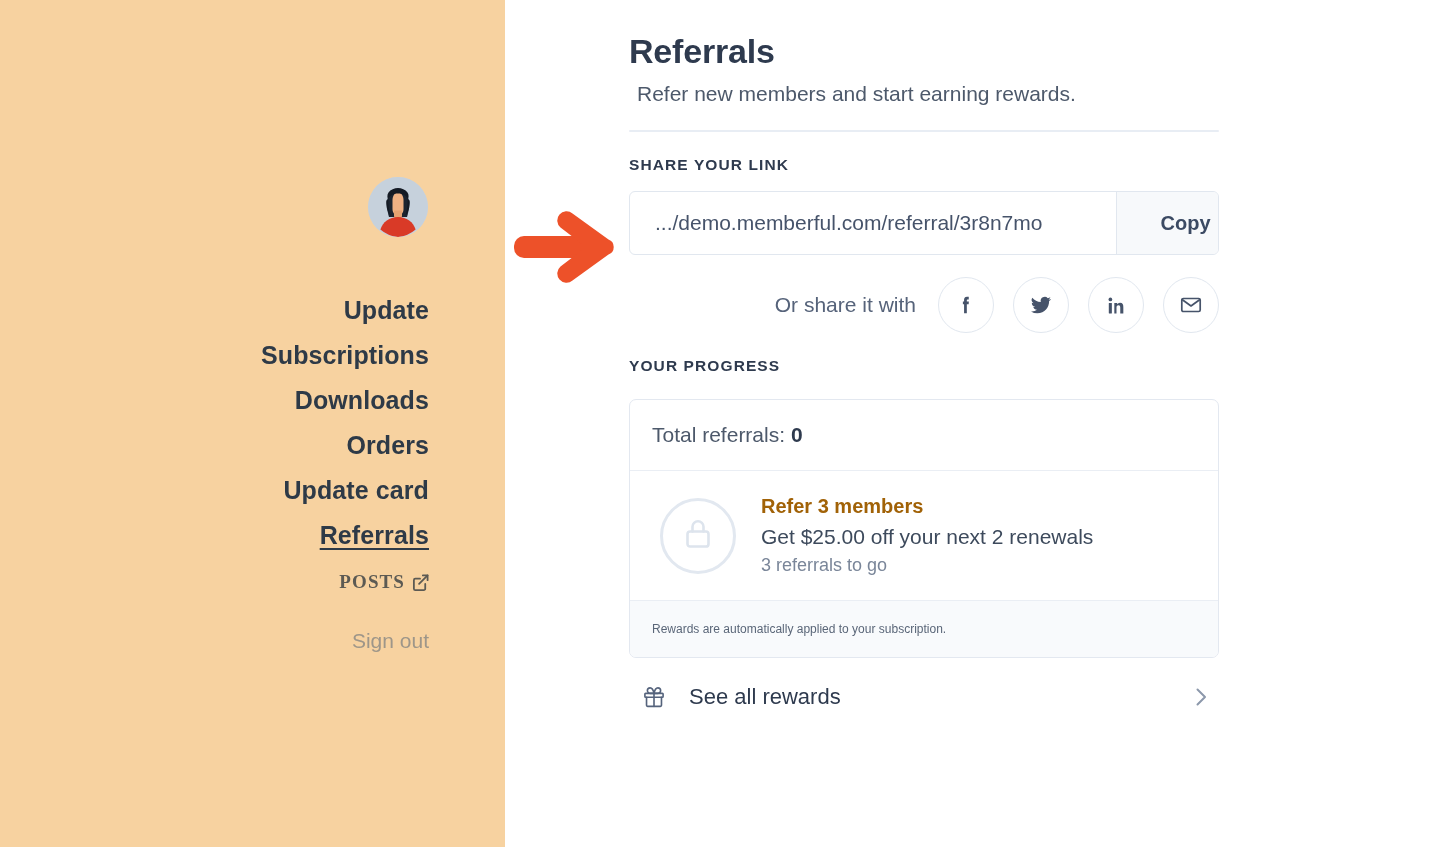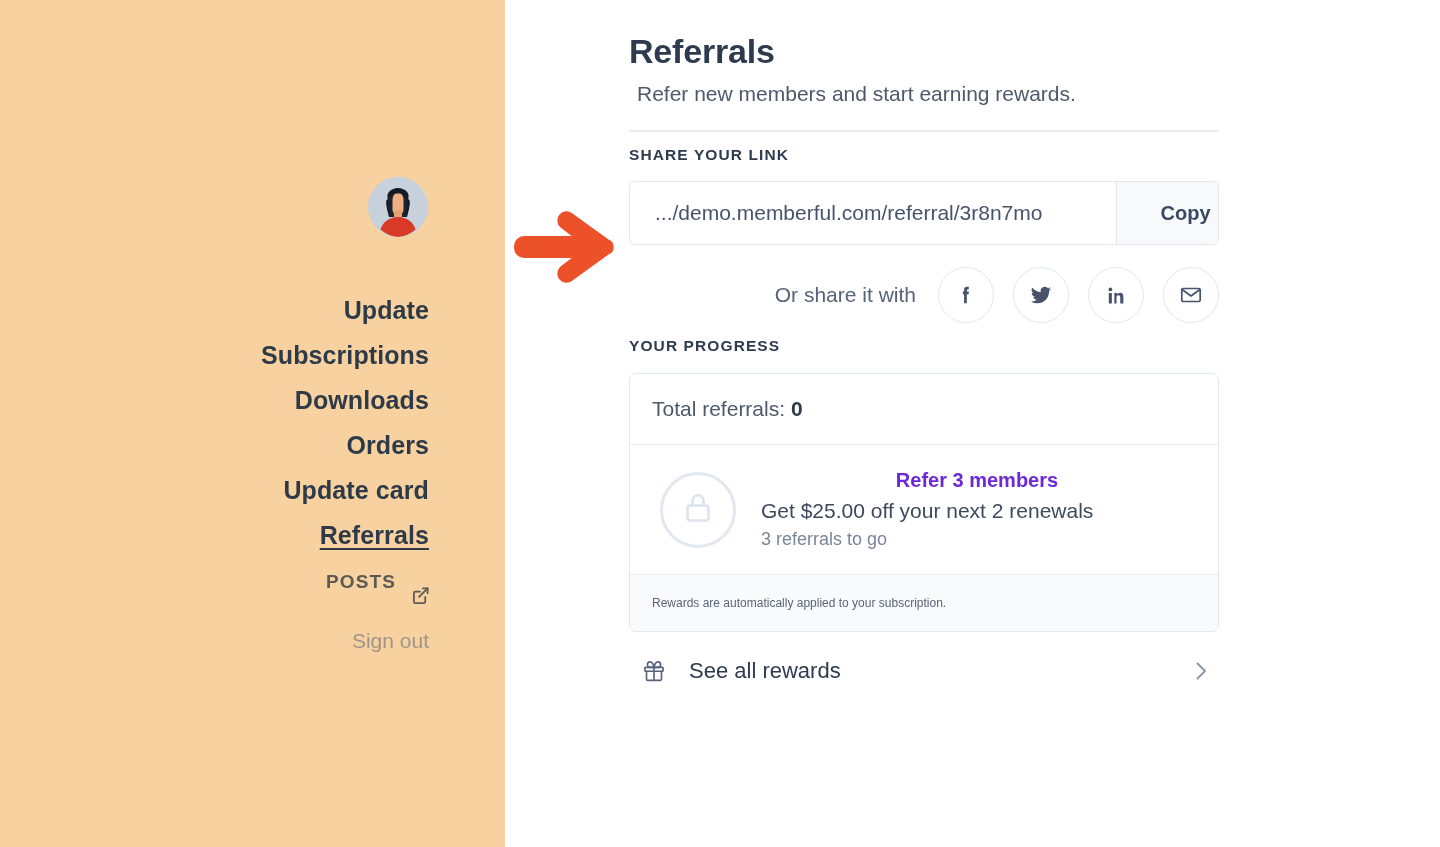--- a/index.html
+++ b/index.html
@@ -64,30 +64,31 @@
   }
 
   .nav-item.active {
     text-decoration: underline;
     text-underline-offset: 4px;
     text-decoration-thickness: 2px;
   }
 
   .nav-posts {
     display: flex;
-    align-items: flex-end;
+    align-items: center;
     justify-content: flex-end;
-    gap: 16px;
+    gap: 7px;
     font-size: 19px;
     line-height: 44px;
     font-weight: 700;
     letter-spacing: 1.1px;
     color: #5C5A53;
     text-decoration: none;
     margin-top: 2px;
+    font-family: Liberation Serif, serif;
   }
 
   .nav-posts svg { display: block; }
 
   .nav-signout {
     display: block;
     font-size: 21px;
     line-height: 30px;
     font-weight: 400;
     color: #9E9689;
@@ -138,21 +139,21 @@
   }
 
   .header-rule {
     margin-top: 22px;
     height: 2px;
     background: #E8EDF4;
     border-radius: 1px;
   }
 
   .section-label {
-    margin-top: 14px;
+    margin-top: 24px;
     font-size: 15.5px;
     font-weight: 700;
     letter-spacing: 1.1px;
     color: #2E3A4E;
     text-transform: uppercase;
   }
 
   
   .link-row {
     margin-top: 17px;
@@ -216,21 +217,21 @@
     justify-content: center;
     background: #ffffff;
     cursor: pointer;
     color: #46536A;
   }
 
   .share-circle svg { display: block; }
 
   
   .progress-card {
-    margin-top: 18px;
+    margin-top: 24px;
     width: 590px;
     border: 1px solid #E3E8F0;
     border-radius: 7px;
     overflow: hidden;
     background: #ffffff;
   }
 
   .card-row-total {
     padding: 23px 25px 23px 22px;
     border-bottom: 1px solid #EAEEF4;
@@ -257,23 +258,22 @@
     align-items: center;
     justify-content: center;
     color: #DDE4ED;
   }
 
   .reward-text { flex: 1 1 auto; }
 
   .reward-title {
     font-size: 20px;
     font-weight: 700;
-    color: #6d28d9;
+    color: #a16207;
     line-height: 27px;
-    text-align: center;
   }
 
   .reward-desc {
     margin-top: 3px;
     font-size: 21px;
     color: #3D4A5C;
     line-height: 28px;
   }
 
   .reward-togo {

